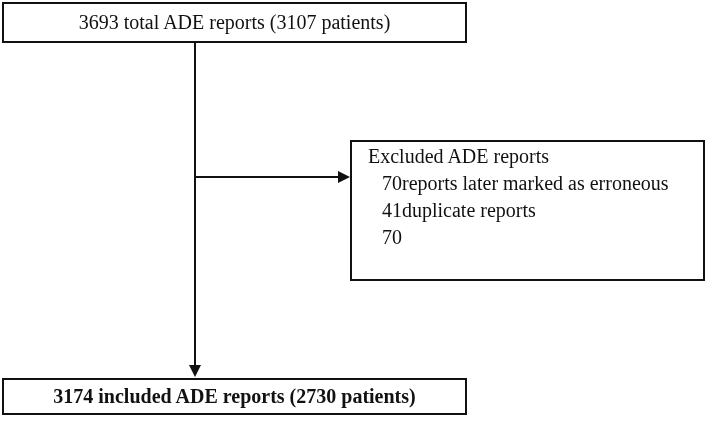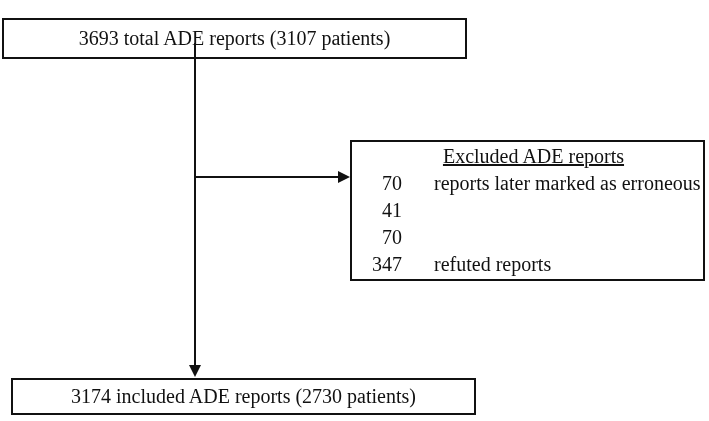--- a/index.html
+++ b/index.html
@@ -24,47 +24,45 @@
   }
   .center-box {
     display: flex;
     align-items: center;
     justify-content: center;
     font-size: 20px;
     white-space: nowrap;
   }
   .top-box {
     left: 2px;
-    top: 18px;
+    top: 2px;
     width: 465px;
     height: 41px;
   }
   .bottom-box {
-    left: 11px;
+    left: 2px;
     top: 378px;
     width: 465px;
     height: 37px;
+    font-weight: bold;
   }
   .excluded-box {
     left: 350px;
     top: 140px;
     width: 355px;
     height: 141px;
     padding: 1px 4px 0 16px;
     font-size: 20px;
     line-height: 27px;
     white-space: nowrap;
   }
   .excl-title {
-    text-decoration: underline;
-    text-align: center;
   }
   .excl-row {
     display: flex;
-    gap: 32px;
   }
   .excl-num {
     display: inline-block;
     width: 34px;
     text-align: right;
     flex: 0 0 auto;
   }
   .excl-label {
   }
   .arrows {
@@ -97,29 +95,26 @@
   <div class="box excluded-box">
     <div class="excl-title">Excluded ADE reports</div>
 
     <div class="excl-row">
       <span class="excl-num">70</span>
       <span class="excl-label">reports later marked as erroneous</span>
     </div>
 
     <div class="excl-row">
       <span class="excl-num">41</span>
+      <span class="excl-label">duplicate reports</span>
     </div>
 
     <div class="excl-row">
       <span class="excl-num">70</span>
     </div>
 
-    <div class="excl-row">
-      <span class="excl-num">347</span>
-      <span class="excl-label">refuted reports</span>
-    </div>
   </div>
 
   <div class="box center-box bottom-box">
     <span>3174 included ADE reports (2730 patients)</span>
   </div>
 
 </div>
 
 </body></html>

